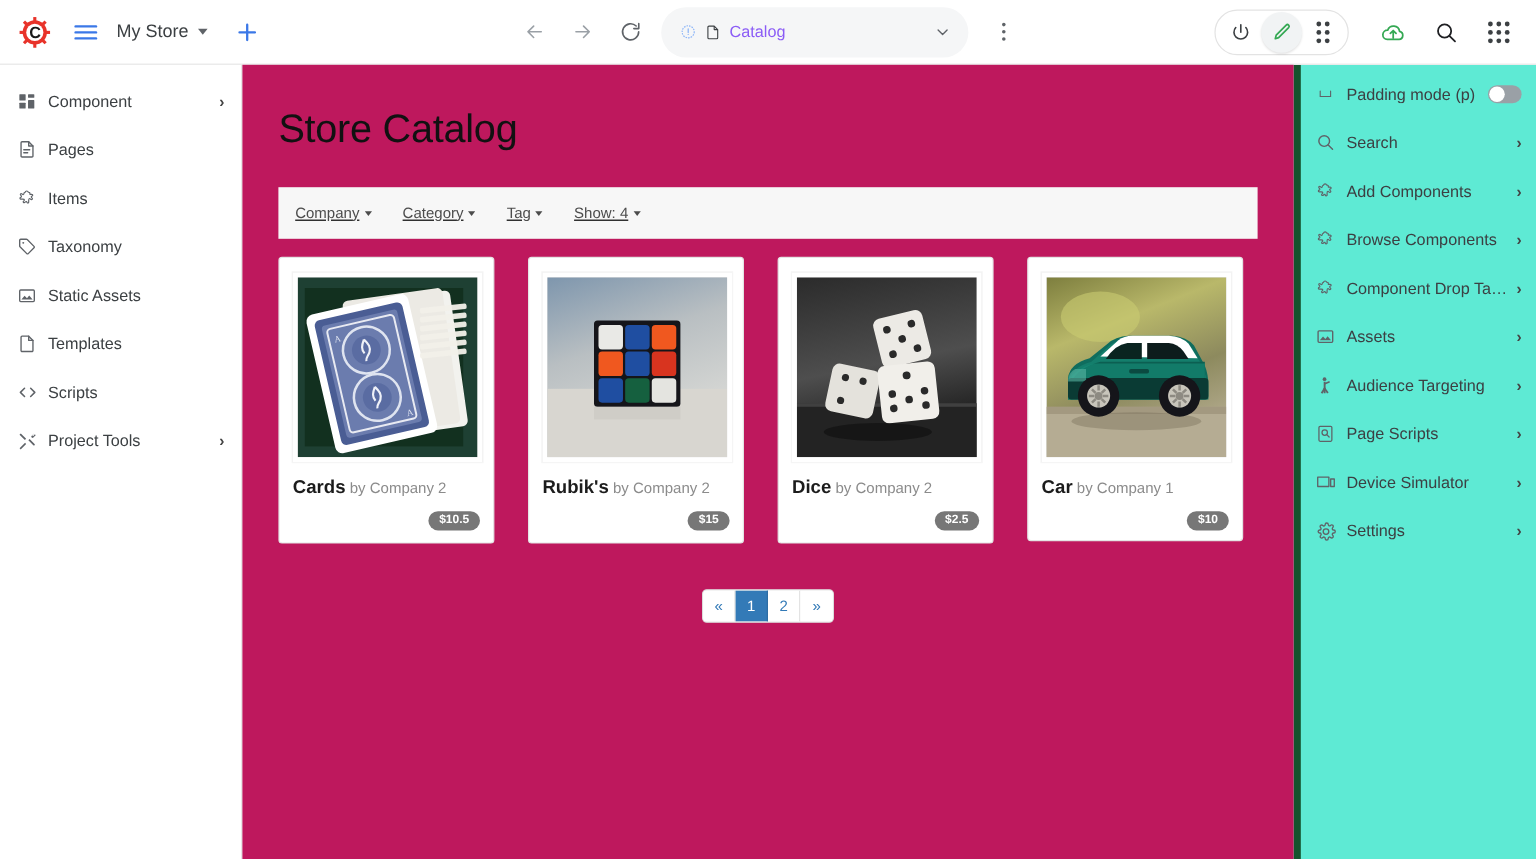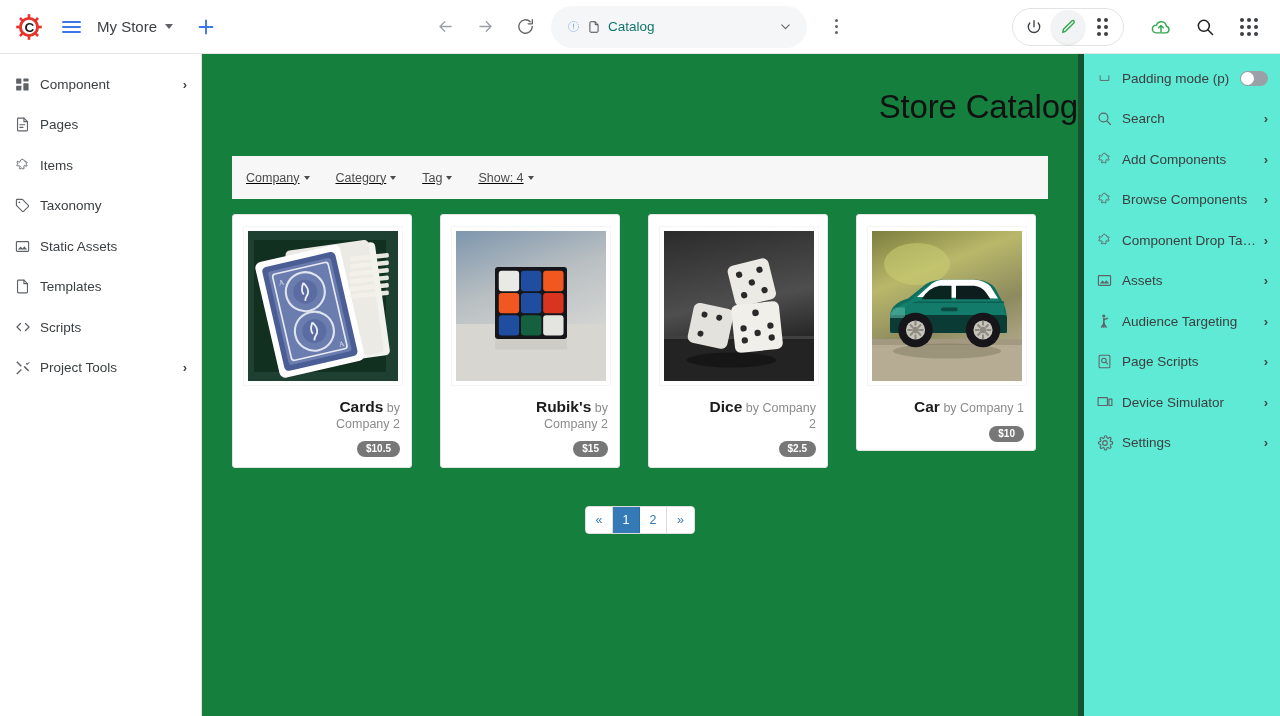--- a/index.html
+++ b/index.html
@@ -30,21 +30,21 @@
   .plus-btn { margin-left: 20px; width: 26px; height: 26px; display:flex; align-items:center; justify-content:center; cursor: pointer; }
 
   .tb-center { position: absolute; left: 50%; transform: translateX(-50%); display: flex; align-items: center; gap: 0px; }
   .nav-ico { width: 36px; height: 36px; display:flex; align-items:center; justify-content:center; cursor:pointer; }
   .urlbar {
     width: 256px; height: 42px; margin-left: 8px;
     background: #f5f6f7; border-radius: 21px;
     display: flex; align-items: center; padding: 0 14px 0 16px; cursor: text;
     gap: 7px;
   }
-  .url-text { font-size: 13.5px; color: #0f766e; flex: 1; }
+  .url-text { font-size: 13.5px; color: #8b5cf6; flex: 1; }
   .kebab { width: 34px; height: 36px; display:flex; flex-direction: column; align-items:center; justify-content:center; gap:3px; margin-left: 12px; cursor:pointer;}
   .kebab i { width: 3px; height: 3px; border-radius: 50%; background: #5f6368; display:block; }
 
   .tb-right { margin-left: auto; display: flex; align-items: center; padding-right: 14px; gap: 4px; }
   .pillgroup {
     display: flex; align-items: center;
     border: 1px solid #e3e3e3; border-radius: 20px;
     height: 38px; padding: 0 4px; gap: 0px; margin-right: 10px;
   }
   .pill-ico { width: 34px; height: 34px; border-radius: 50%; display:flex; align-items:center; justify-content:center; cursor:pointer; }
@@ -65,21 +65,21 @@
   .nav-item {
     height: 40.5px; display: flex; align-items: center;
     padding: 0 14px 0 14px; cursor: pointer; gap: 0px;
     font-size: 13.5px; color: #3c4043;
   }
   .nav-ic { width: 26px; min-width:26px; display:flex; align-items:center; justify-content:flex-start; }
   .nav-lbl { flex: 1; }
   .chev { color: #444; font-size: 13px; line-height: 1; font-weight: 700; }
 
   
-  .main { flex: 1; background: #15803d; overflow: hidden; position: relative; text-align: right; }
+  .main { flex: 1; background: #be185d; overflow: hidden; position: relative; }
   .page-title {
     font-family: "Liberation Sans", sans-serif;
     font-size: 33px; font-weight: 400; color: #111; letter-spacing: -0.2px;
     margin: 0; padding: 34px 0 0 30px;
   }
   .filterbar {
     margin: 30px 30px 0 30px; height: 43px; background: #f7f7f7;
     display: flex; align-items: center; padding-left: 14px; gap: 0px; text-decoration: underline;
   }
   .filt { font-size: 12.5px; color: #4c4c4c; margin-right: 26px; cursor: pointer; display:flex; align-items:center; gap:4px;}
@@ -87,21 +87,21 @@
 
   .cards { display: flex; padding: 15px 30px 0 30px; align-items: flex-start; }
   .card {
     width: 180px; background: #fff; border: 1px solid #e4e4e4; border-radius: 3px;
     padding: 12px 11px 10px 11px; margin-right: 28px; cursor: pointer;
     display: flex; flex-direction: column;
   }
   .card:last-child { margin-right: 0; }
   .card-img { width: 158px; height: 158px; border: 4px solid #fff; box-shadow: 0 0 0 1px rgba(0,0,0,.04); overflow: hidden; position: relative; background:#ddd; }
   .card-img svg { display:block; width:100%; height:100%; }
-  .card-meta { margin-top: 13px; font-size: 12.5px; color: #8b8b8b; line-height: 1.2; margin-left: 40px; }
+  .card-meta { margin-top: 13px; font-size: 12.5px; color: #8b8b8b; line-height: 1.2; }
   .card-name { font-size: 15.5px; font-weight: 700; color: #1c1c1c; }
   .price-row { margin-top: 9px; display: flex; justify-content: flex-end; }
   .price {
     background: #777; color: #fff; font-size: 10px; font-weight: 700;
     border-radius: 9px; padding: 3px 9px 3.5px 9px; line-height: 1;
   }
 
   .pager { display: flex; justify-content: center; margin-top: 38px; }
   .pgroup { display: flex; border: 1px solid #ddd; border-radius: 4px; overflow: hidden; background:#fff; }
   .pg {

